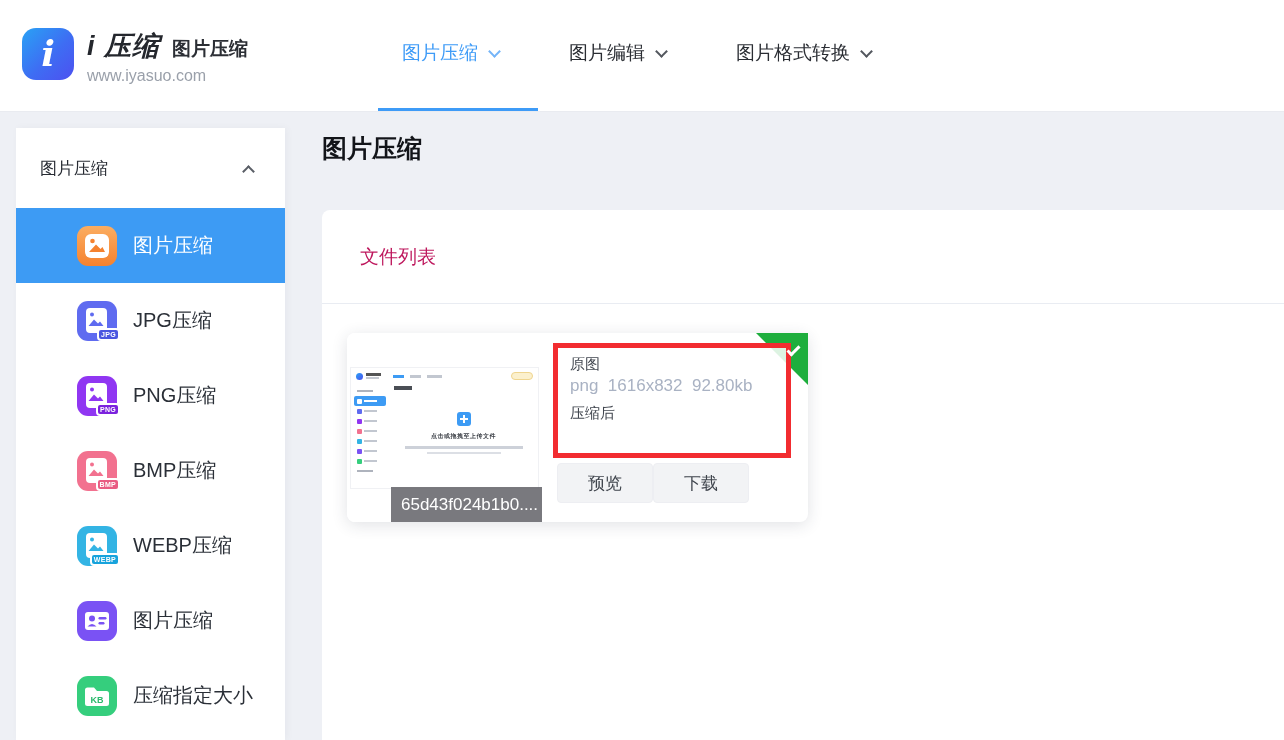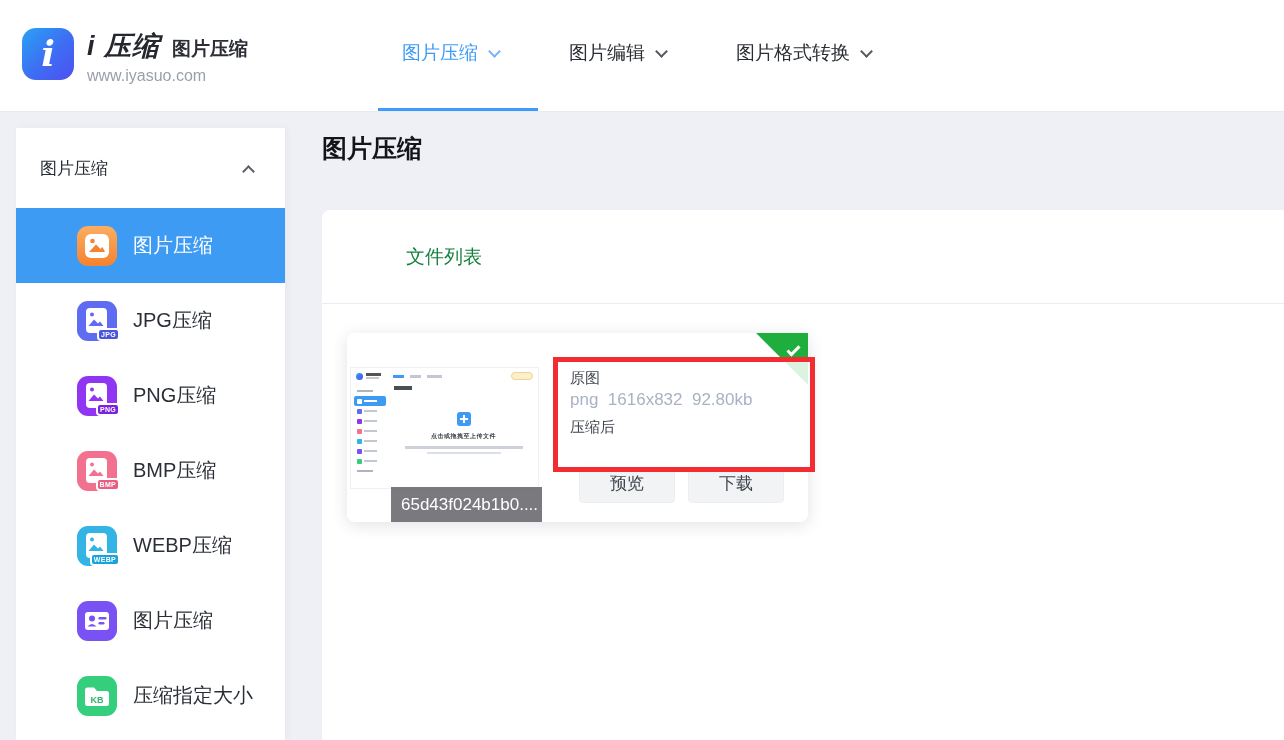--- a/index.html
+++ b/index.html
@@ -35,37 +35,37 @@
   .side-item.active { background:#3D9BF4; color:#fff; }
   .icn { position:relative; width:40px; height:40px; flex:0 0 40px; }
   .icn svg { display:block; }
   .badge { position:absolute; right:-3px; bottom:0; font-size:7px; font-weight:bold; color:#fff; border:2px solid #fff;
            border-radius:4px; padding:0 2px; line-height:9px; letter-spacing:.3px; }
   .badge.jpg { background:#4A56E0; } .badge.png { background:#7B22DD; } .badge.bmp { background:#E95C83; } .badge.webp { background:#17A3DC; }
 
   
   .page-title { position:absolute; left:322px; top:132px; font-size:25px; font-weight:bold; color:#121419; }
   .panel { position:absolute; left:322px; top:210px; width:962px; height:530px; background:#fff; border-radius:8px 0 0 0; }
-  .panel-title { padding:34px 0 0 38px; font-size:19px; color:#15803d;margin-left:46px; }
+  .panel-title { padding:34px 0 0 38px; font-size:19px; color:#be185d; }
   .panel-divider { margin-top:33px; height:1px; background:#E9ECF2; }
 
   
   .file-card { position:absolute; left:25px; top:123px; width:461px; height:189px; background:#fff; border-radius:8px;
                box-shadow:0 3px 16px rgba(40,50,70,.14); }
   .thumb { position:absolute; left:0; top:0; width:195px; height:189px; border-radius:8px 0 0 8px; overflow:hidden; background:#fff; cursor:pointer; }
   .thumb-name { position:absolute; left:0; bottom:0; width:100%; height:35px; background:rgba(92,92,97,.82); color:#fff;
                 font-size:17px; line-height:35px; padding-left:10px; white-space:nowrap;margin-left:44px; }
   .corner { position:absolute; top:0; right:0; width:0; height:0; border-top:52px solid #1EAE3D; border-left:52px solid transparent; z-index:1; }
   .corner-check { position:absolute; top:13px; right:8px; width:13px; height:7px; border-left:3px solid #fff; border-bottom:3px solid #fff;
                   transform:rotate(-45deg); z-index:3; }
-  .redbox { position:absolute; left:206px; top:24px; width:262px; height:115px; border:5px solid #F22C30; background:rgba(255,255,255,.85);
+  .redbox { position:absolute; left:206px; top:10px; width:238px; height:115px; border:5px solid #F22C30; background:rgba(255,255,255,.85);
             padding:5px 0 0 12px; z-index:2; }
   .info-label { font-size:15px; color:#41464F; line-height:21px; }
   .info-value { font-size:17px; color:#A9B2C3; line-height:24px; white-space:pre; margin-bottom:4px; }
-  .btn-row { position:absolute; left:232px; top:130px; display:flex; gap:13px; }
+  .btn-row { position:absolute; left:210px; top:130px; display:flex; }
   .btn { width:96px; height:40px; background:#F2F3F5; border:1px solid #EDEEF2; border-radius:4px; font-size:17px; color:#3F444C;
          font-family:inherit; cursor:pointer; }
 
   
   .mini { position:absolute; left:3px; top:34px; width:189px; height:122px; background:#fff; border:1px solid #F0F1F4; }
   .mini-h { height:16px; display:flex; align-items:center; gap:3px; padding:0 5px; }
   .m-dot { width:7px; height:7px; border-radius:50%; background:linear-gradient(135deg,#29A2F5,#4D50F0); }
   .m-brand { display:flex; flex-direction:column; gap:1px; }
   .m-brand i { display:block; width:15px; height:2.5px; background:#555; }
   .m-brand i + i { width:13px; background:#C6CAD2; }

